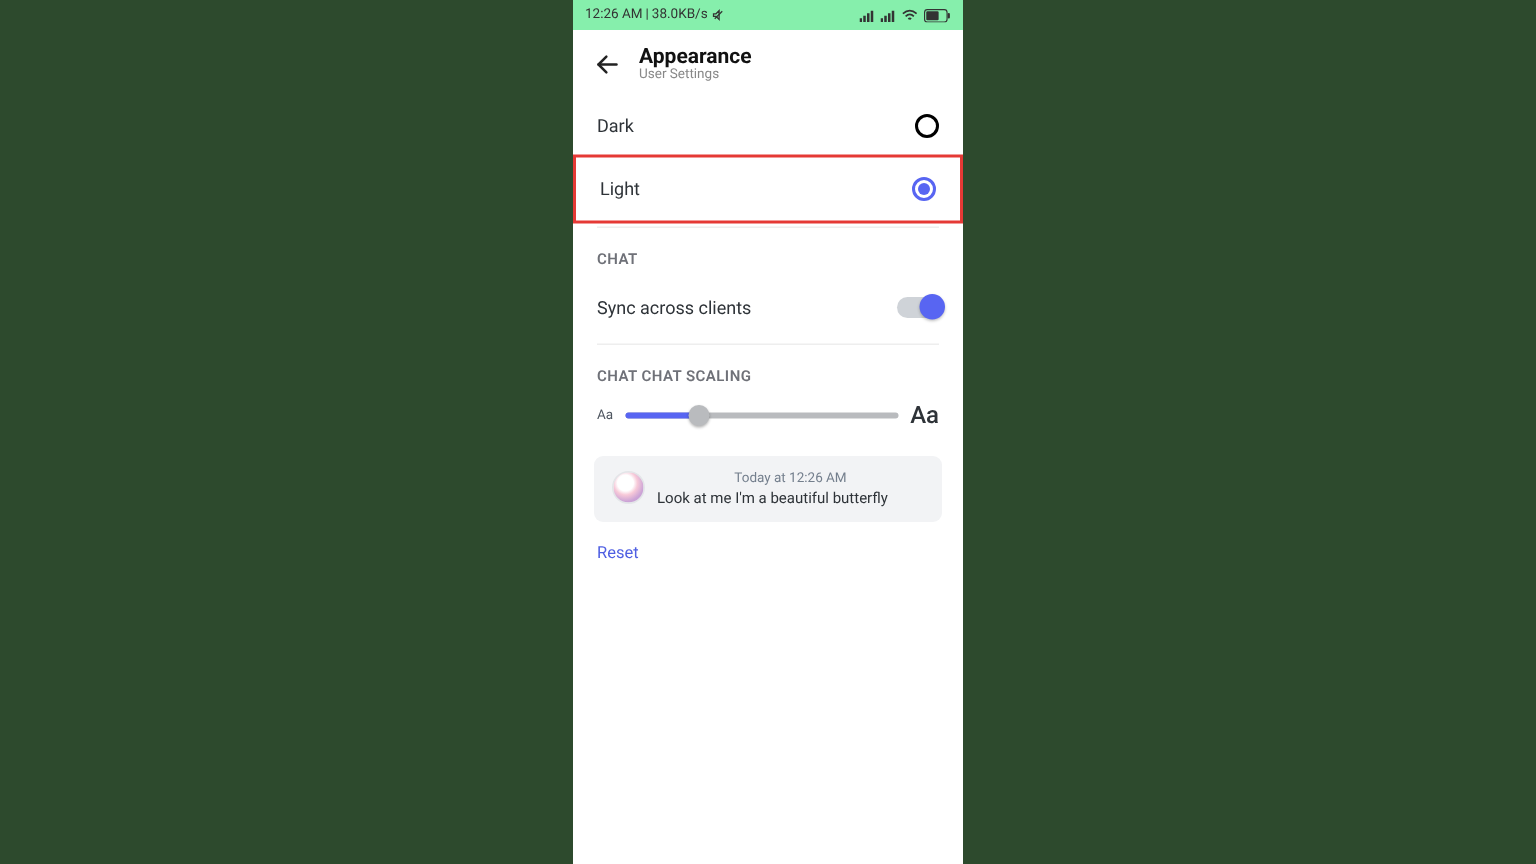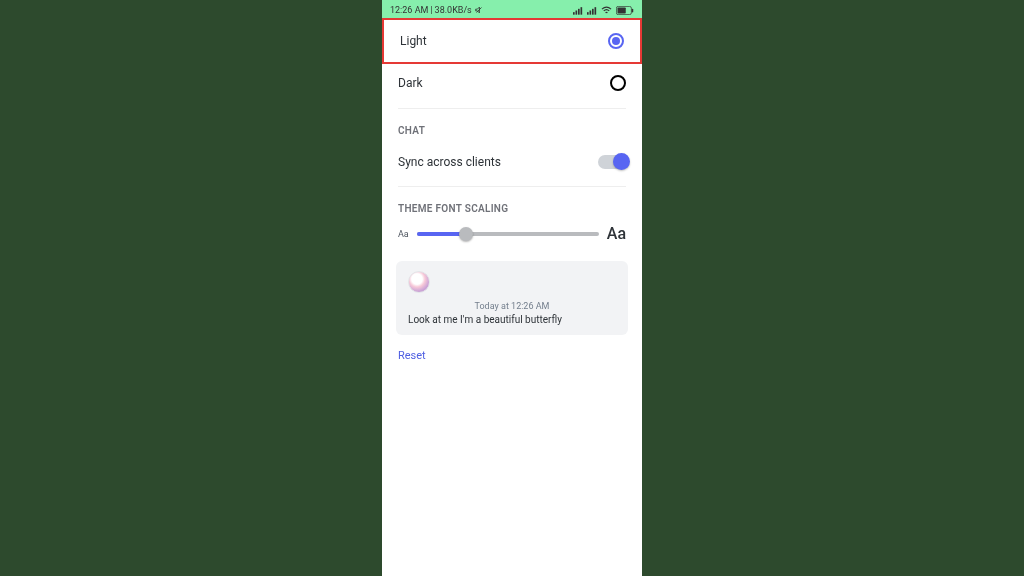--- a/index.html
+++ b/index.html
@@ -148,21 +148,20 @@
     transform: translate(-50%, -50%);
     box-shadow: 0 1px 2px rgba(0,0,0,0.3);
   }
   .preview-card {
     margin: 6px 14px 8px 14px;
     background: #f2f3f5;
     border-radius: 6px;
     padding: 10px 12px;
     display: flex;
     gap: 8px;
-    flex-direction: column;
   }
   .avatar {
     width: 22px;
     height: 22px;
     border-radius: 50%;
     background: radial-gradient(circle at 40% 35%, #fff 30%, #f7c9d8 45%, #cba3d6 70%);
     flex-shrink: 0;
     border: 1px solid #e3e5e8;
   }
   .preview-content { flex: 1; }
@@ -209,46 +208,56 @@
           <path d="M10 14 Q12 12 14 14"></path>
         </svg>
       <svg width="18" height="9" viewBox="0 0 24 12">
           <rect x="0.5" y="0.5" width="20" height="11" rx="2.5" fill="none" stroke="#333" stroke-width="1"></rect>
           <rect x="21" y="3.5" width="2" height="5" rx="1" fill="#333"></rect>
           <rect x="2" y="2" width="11" height="8" rx="1" fill="#333"></rect>
         </svg>
     </div>
   </div>
 
-
+  <div class="header">
+    <svg class="back-arrow" viewBox="0 0 24 24" fill="none" stroke="currentColor" stroke-width="2.2" stroke-linecap="round" stroke-linejoin="round">
+        <line x1="20" y1="12" x2="4" y2="12"></line>
+        <polyline points="11 5 4 12 11 19"></polyline>
+      </svg>
+    <div class="header-text">
+      <div class="title">Appearance</div>
+      <div class="subtitle">User Settings</div>
+    </div>
+  </div>
+
+
+  <div class="option-row">
+    <span>Dark</span>
+    <span class="radio"></span>
+  </div>
 
   <div class="option-row highlight">
     <span>Light</span>
     <span class="radio selected"></span>
-  </div>
-
-  <div class="option-row">
-    <span>Dark</span>
-    <span class="radio"></span>
   </div>
 
   <div class="divider"></div>
 
   <div class="section-label">CHAT</div>
 
   <div class="option-row">
     <span>Sync across clients</span>
     <span class="toggle on">
         <span class="knob"></span>
       </span>
   </div>
 
   <div class="divider"></div>
 
-  <div class="section-label">THEME FONT SCALING</div>
+  <div class="section-label">CHAT CHAT SCALING</div>
 
 
   <div class="slider-row">
     <span class="aa-small">Aa</span>
     <div class="slider">
       <div class="slider-fill"></div>
       <div class="slider-thumb"></div>
     </div>
     <span class="aa-large">Aa</span>
   </div>

